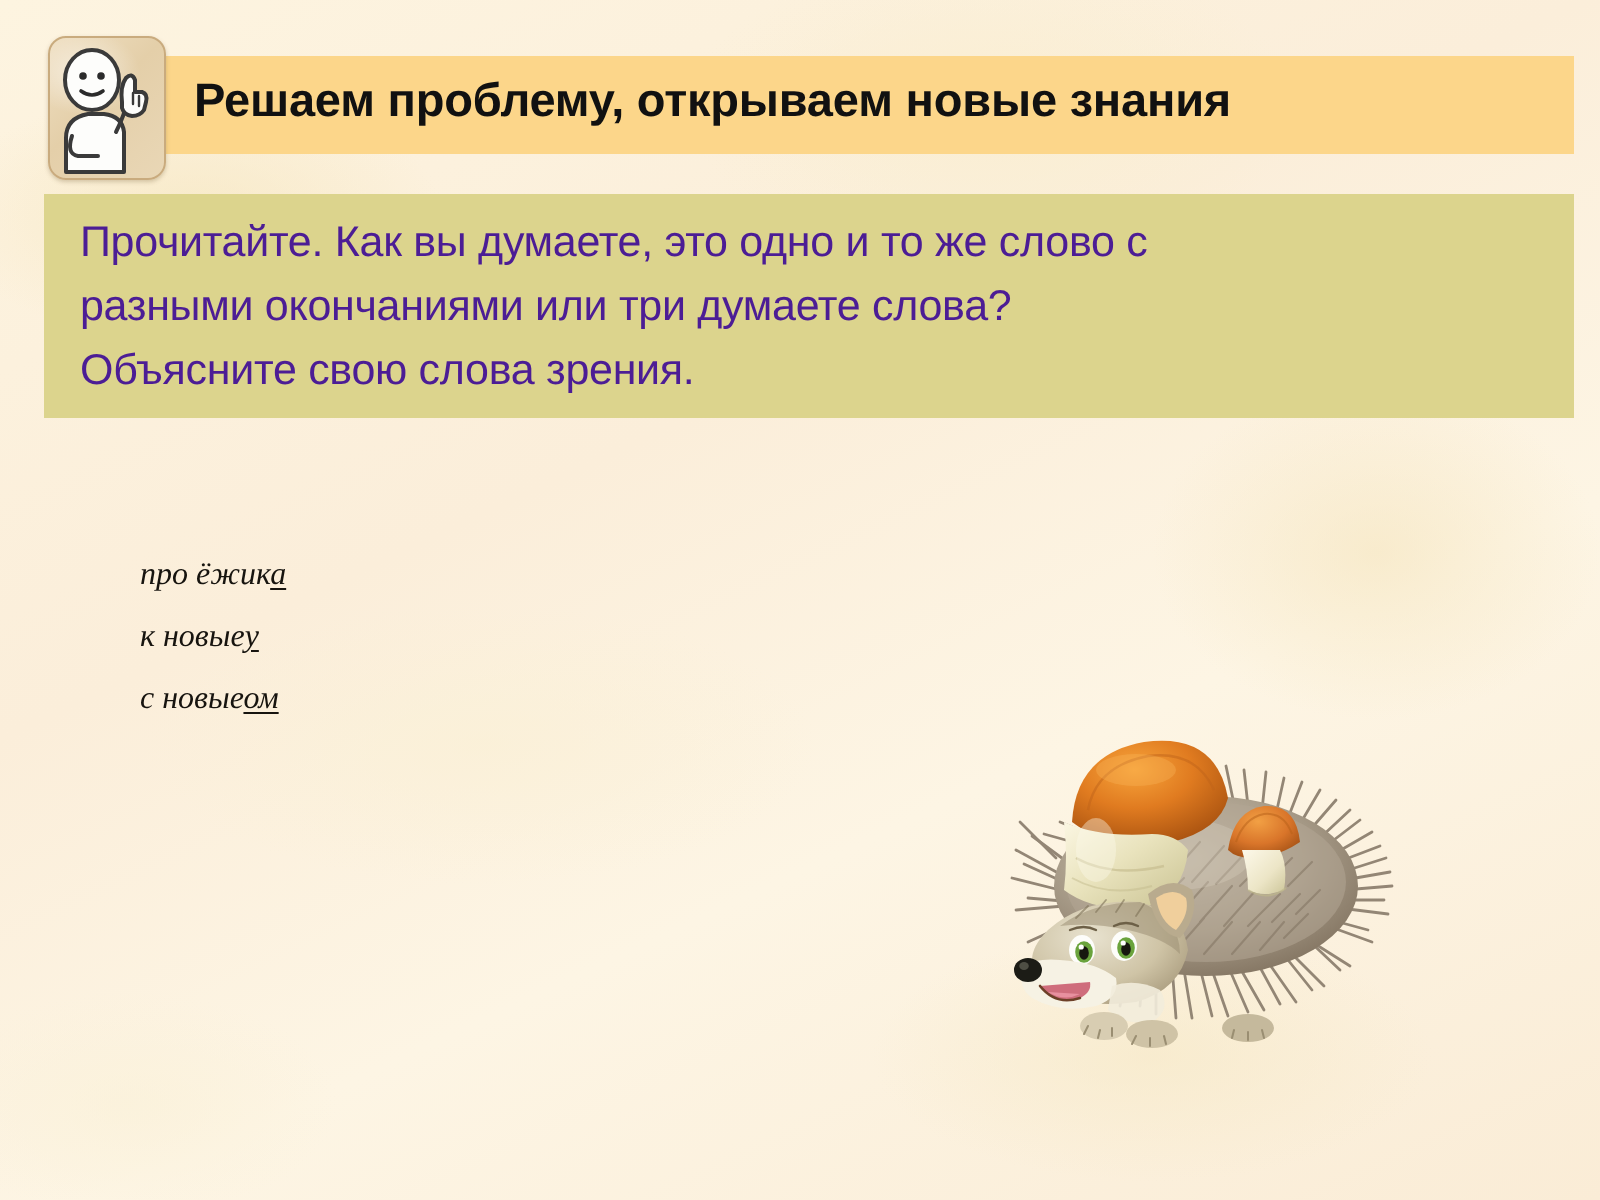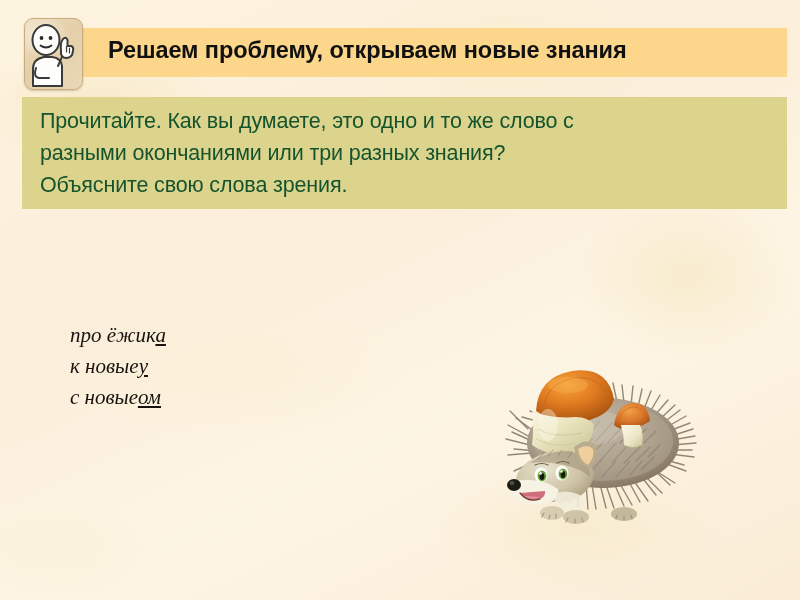--- a/index.html
+++ b/index.html
@@ -33,21 +33,21 @@
   #header-bar {
     position: absolute;
     left: 76px;
     top: 28px;
     width: 711px;
     height: 49px;
     background: #fcd68a;
   }
   #header-title {
     position: absolute;
-    left: 108px;
+    left: 97px;
     top: 37px;
     width: 670px;
     font-size: 23.5px;
     font-weight: bold;
     color: #111111;
     letter-spacing: -0.1px;
     white-space: nowrap;
   }
 
   #thinker-icon {
@@ -75,36 +75,35 @@
     height: 112px;
     background: #dcd48d;
   }
   #prompt-text {
     position: absolute;
     left: 18px;
     top: 8px;
     width: 740px;
     font-size: 21.5px;
     line-height: 32px;
-    color: #14532d;
+    color: #4c1d95;
     letter-spacing: -0.15px;
   }
   #prompt-text .pline { display: block; white-space: nowrap; }
 
   
   #word-list {
     position: absolute;
     left: 70px;
     top: 272px;
     font-family: "Liberation Serif", serif;
     font-style: italic;
-    font-size: 21px;
+    font-size: 16px;
     line-height: 31px;
     color: #17140f;
-    margin-top: 48px;
   }
   #word-list .word-row { display: block; white-space: nowrap; }
   #word-list .stem { }
   #word-list .ending {
     text-decoration: underline;
     text-underline-offset: 1.5px;
   }
 
   
   #hedgehog {
@@ -143,21 +142,21 @@
       <path d="M41.5 27.5 L41.5 33" fill="none" stroke="#3a3a3a" stroke-width="1.2" stroke-linecap="round"></path>
       <path d="M44.5 29 L44.5 34" fill="none" stroke="#3a3a3a" stroke-width="1.2" stroke-linecap="round"></path>
     </svg>
   </div>
 
   <div id="header-title">Решаем проблему, открываем новые знания</div>
 
   <div id="prompt-box">
     <div id="prompt-text">
       <span class="pline">Прочитайте. Как вы думаете, это одно и то же слово с</span>
-      <span class="pline">разными окончаниями или три разных знания?</span>
+      <span class="pline">разными окончаниями или три думаете слова?</span>
       <span class="pline">Объясните свою слова зрения.</span>
     </div>
   </div>
 
   <div id="word-list">
     <span class="word-row"><span class="stem">про ёжик</span><span class="ending">а</span></span>
     <span class="word-row"><span class="stem">к новые</span><span class="ending">у</span></span>
     <span class="word-row"><span class="stem">с новые</span><span class="ending">ом</span></span>
   </div>
 

